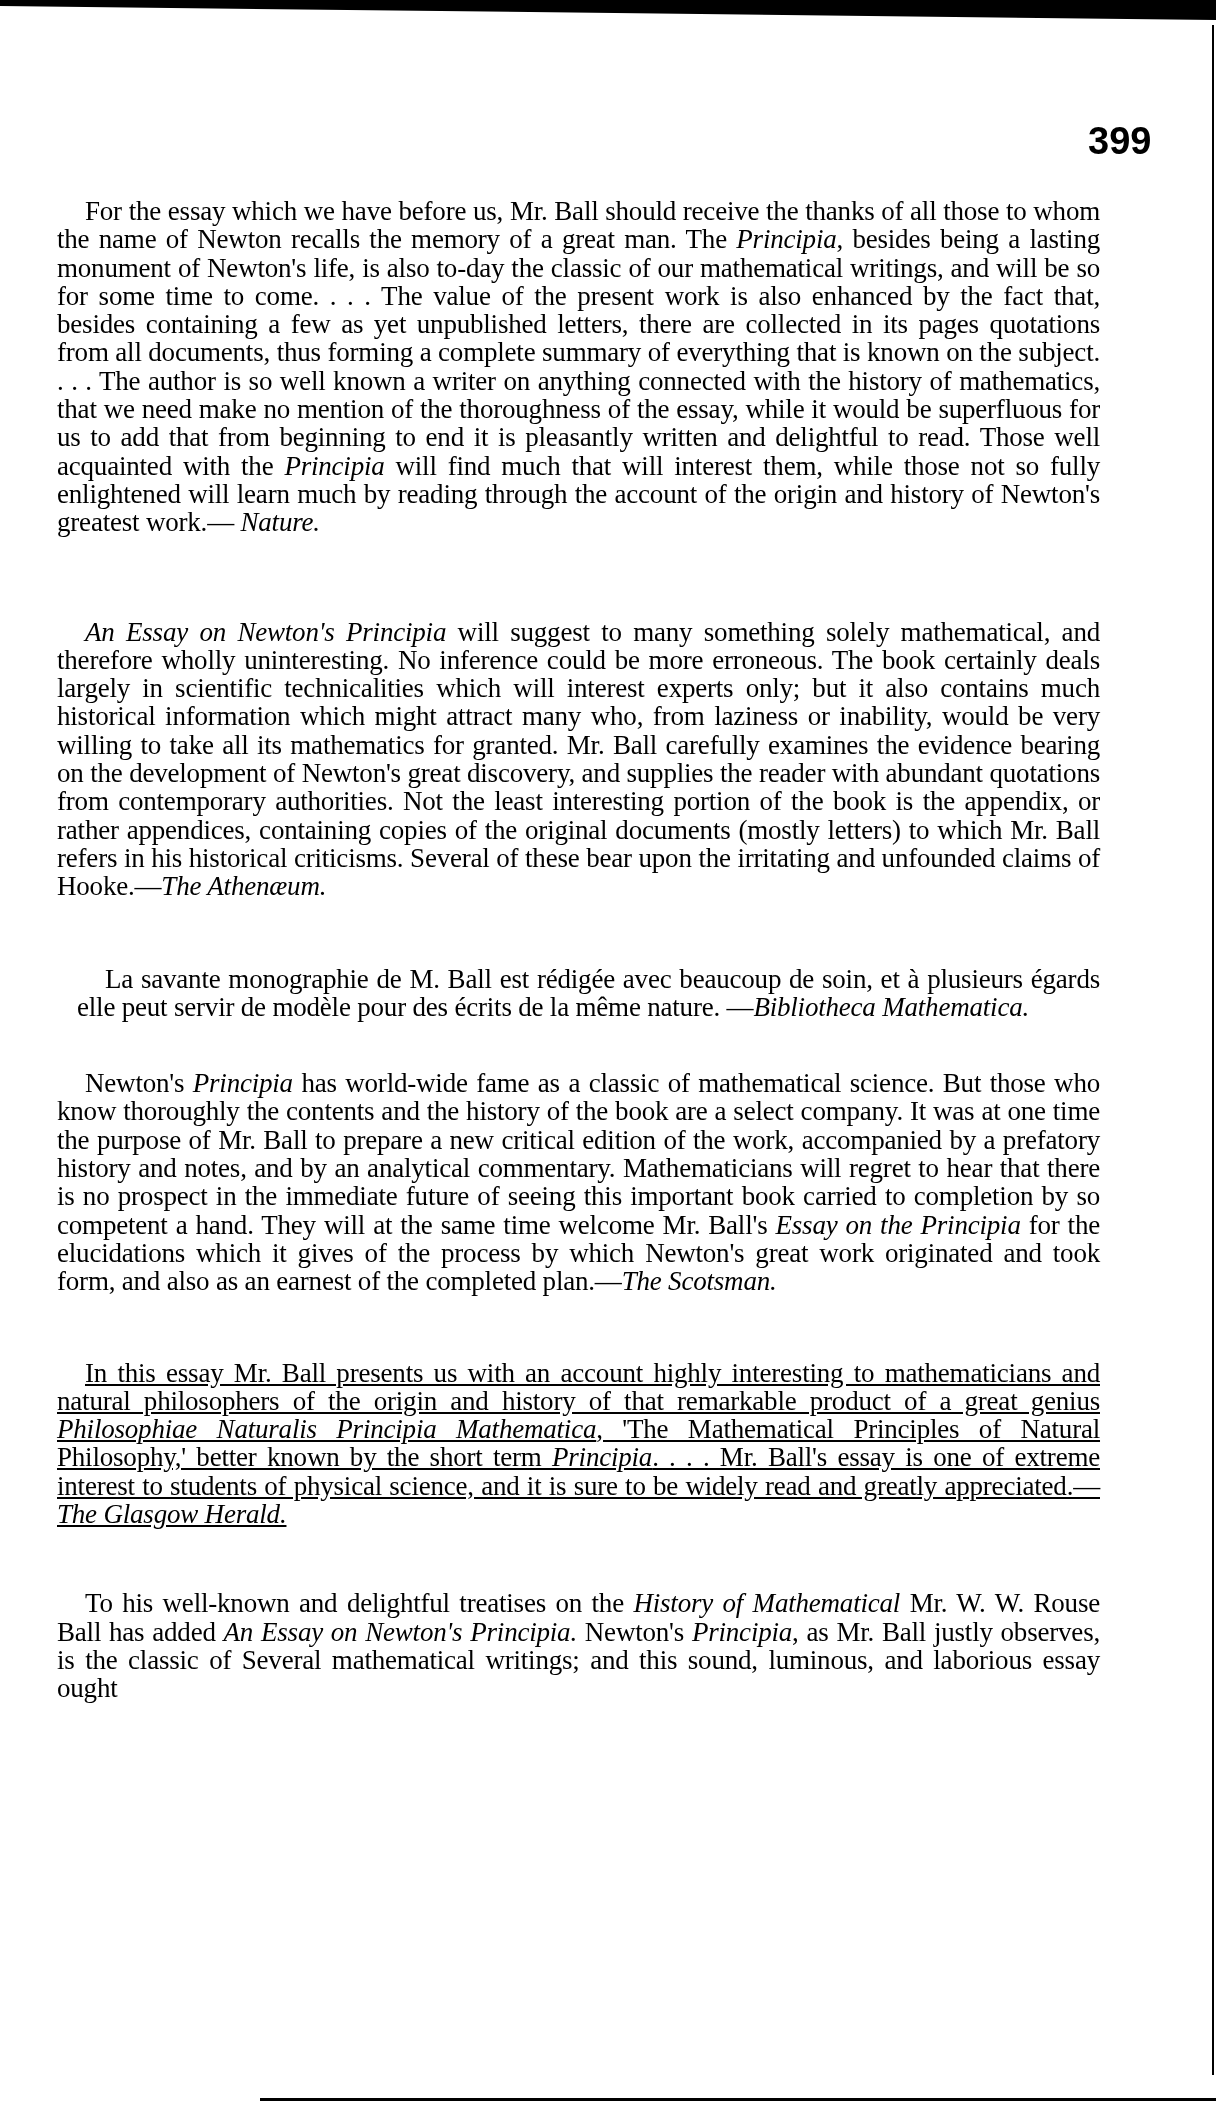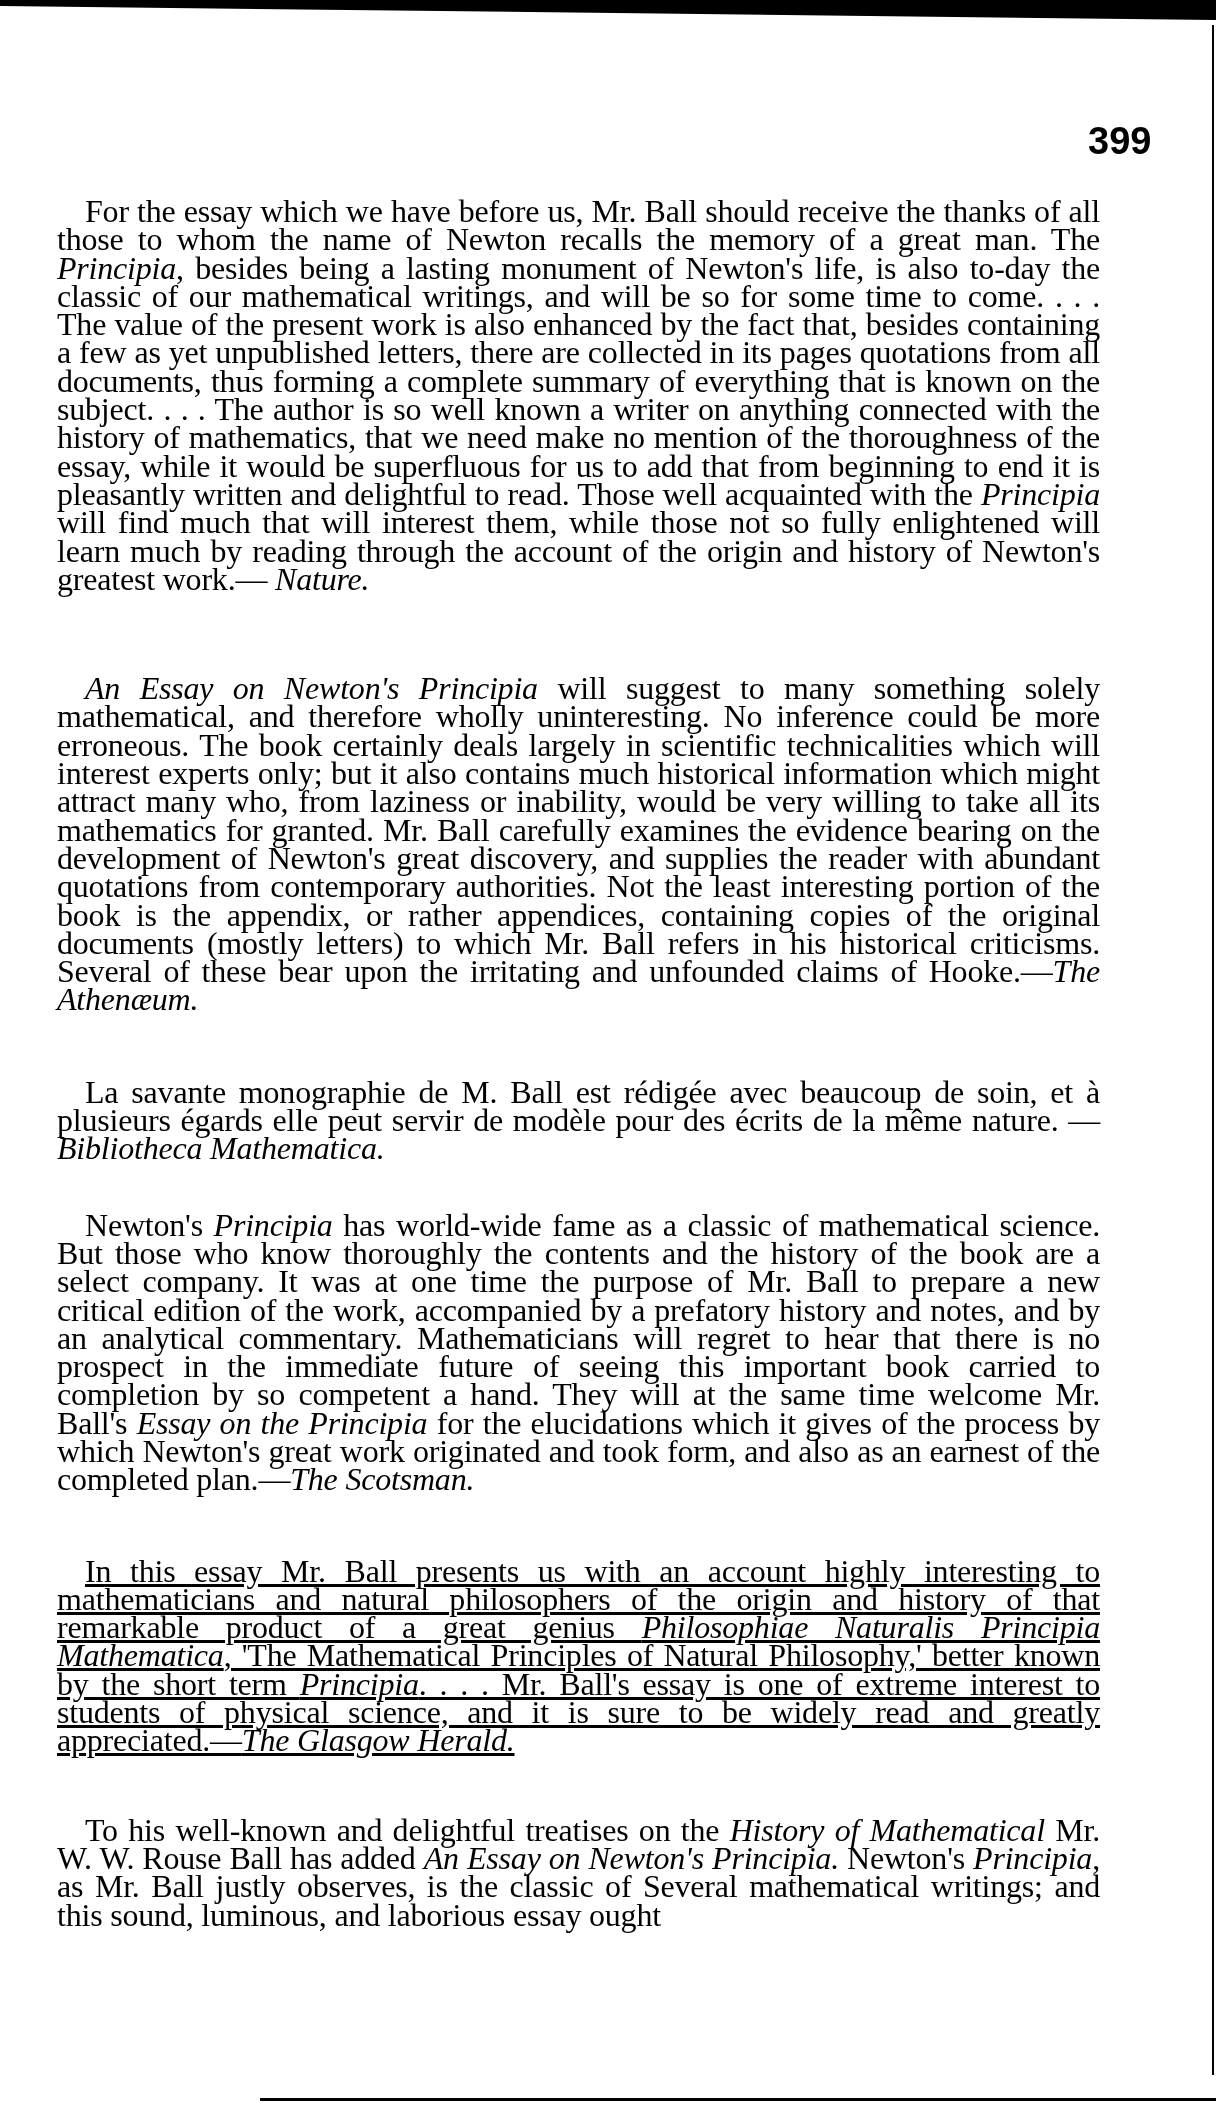--- a/index.html
+++ b/index.html
@@ -30,30 +30,30 @@
       font-weight: bold;
       font-size: 38px;
       line-height: 40px;
       margin-left: 48px;
     }
     .column {
       position: absolute; left: 57px; top: 197px; width: 1043px;
     }
     .review {
       font-family: "Liberation Serif", serif;
-      font-size: 32px;
+      font-size: 27px;
       line-height: 28.3px;
       text-align: justify;
       text-indent: 28px;
       margin: 0;
       letter-spacing: -0.2px;
     }
     .review + .review { margin-top: 69px; }
     .review.r2 { margin-top: 81px; }
-    .review.r3 { margin-top: 64px; }
+    .review.r3 { margin-top: 64px; margin-left: 20px; }
     .review.r4 { margin-top: 48px; }
     .review.r5 { margin-top: 63px; text-decoration: underline; }
     .review.r6 { margin-top: 61px; }
     i { font-style: italic; }
   </style>
 </head>
 <body>
 
 <div class="top-band"></div>
 <div class="right-edge"></div>

